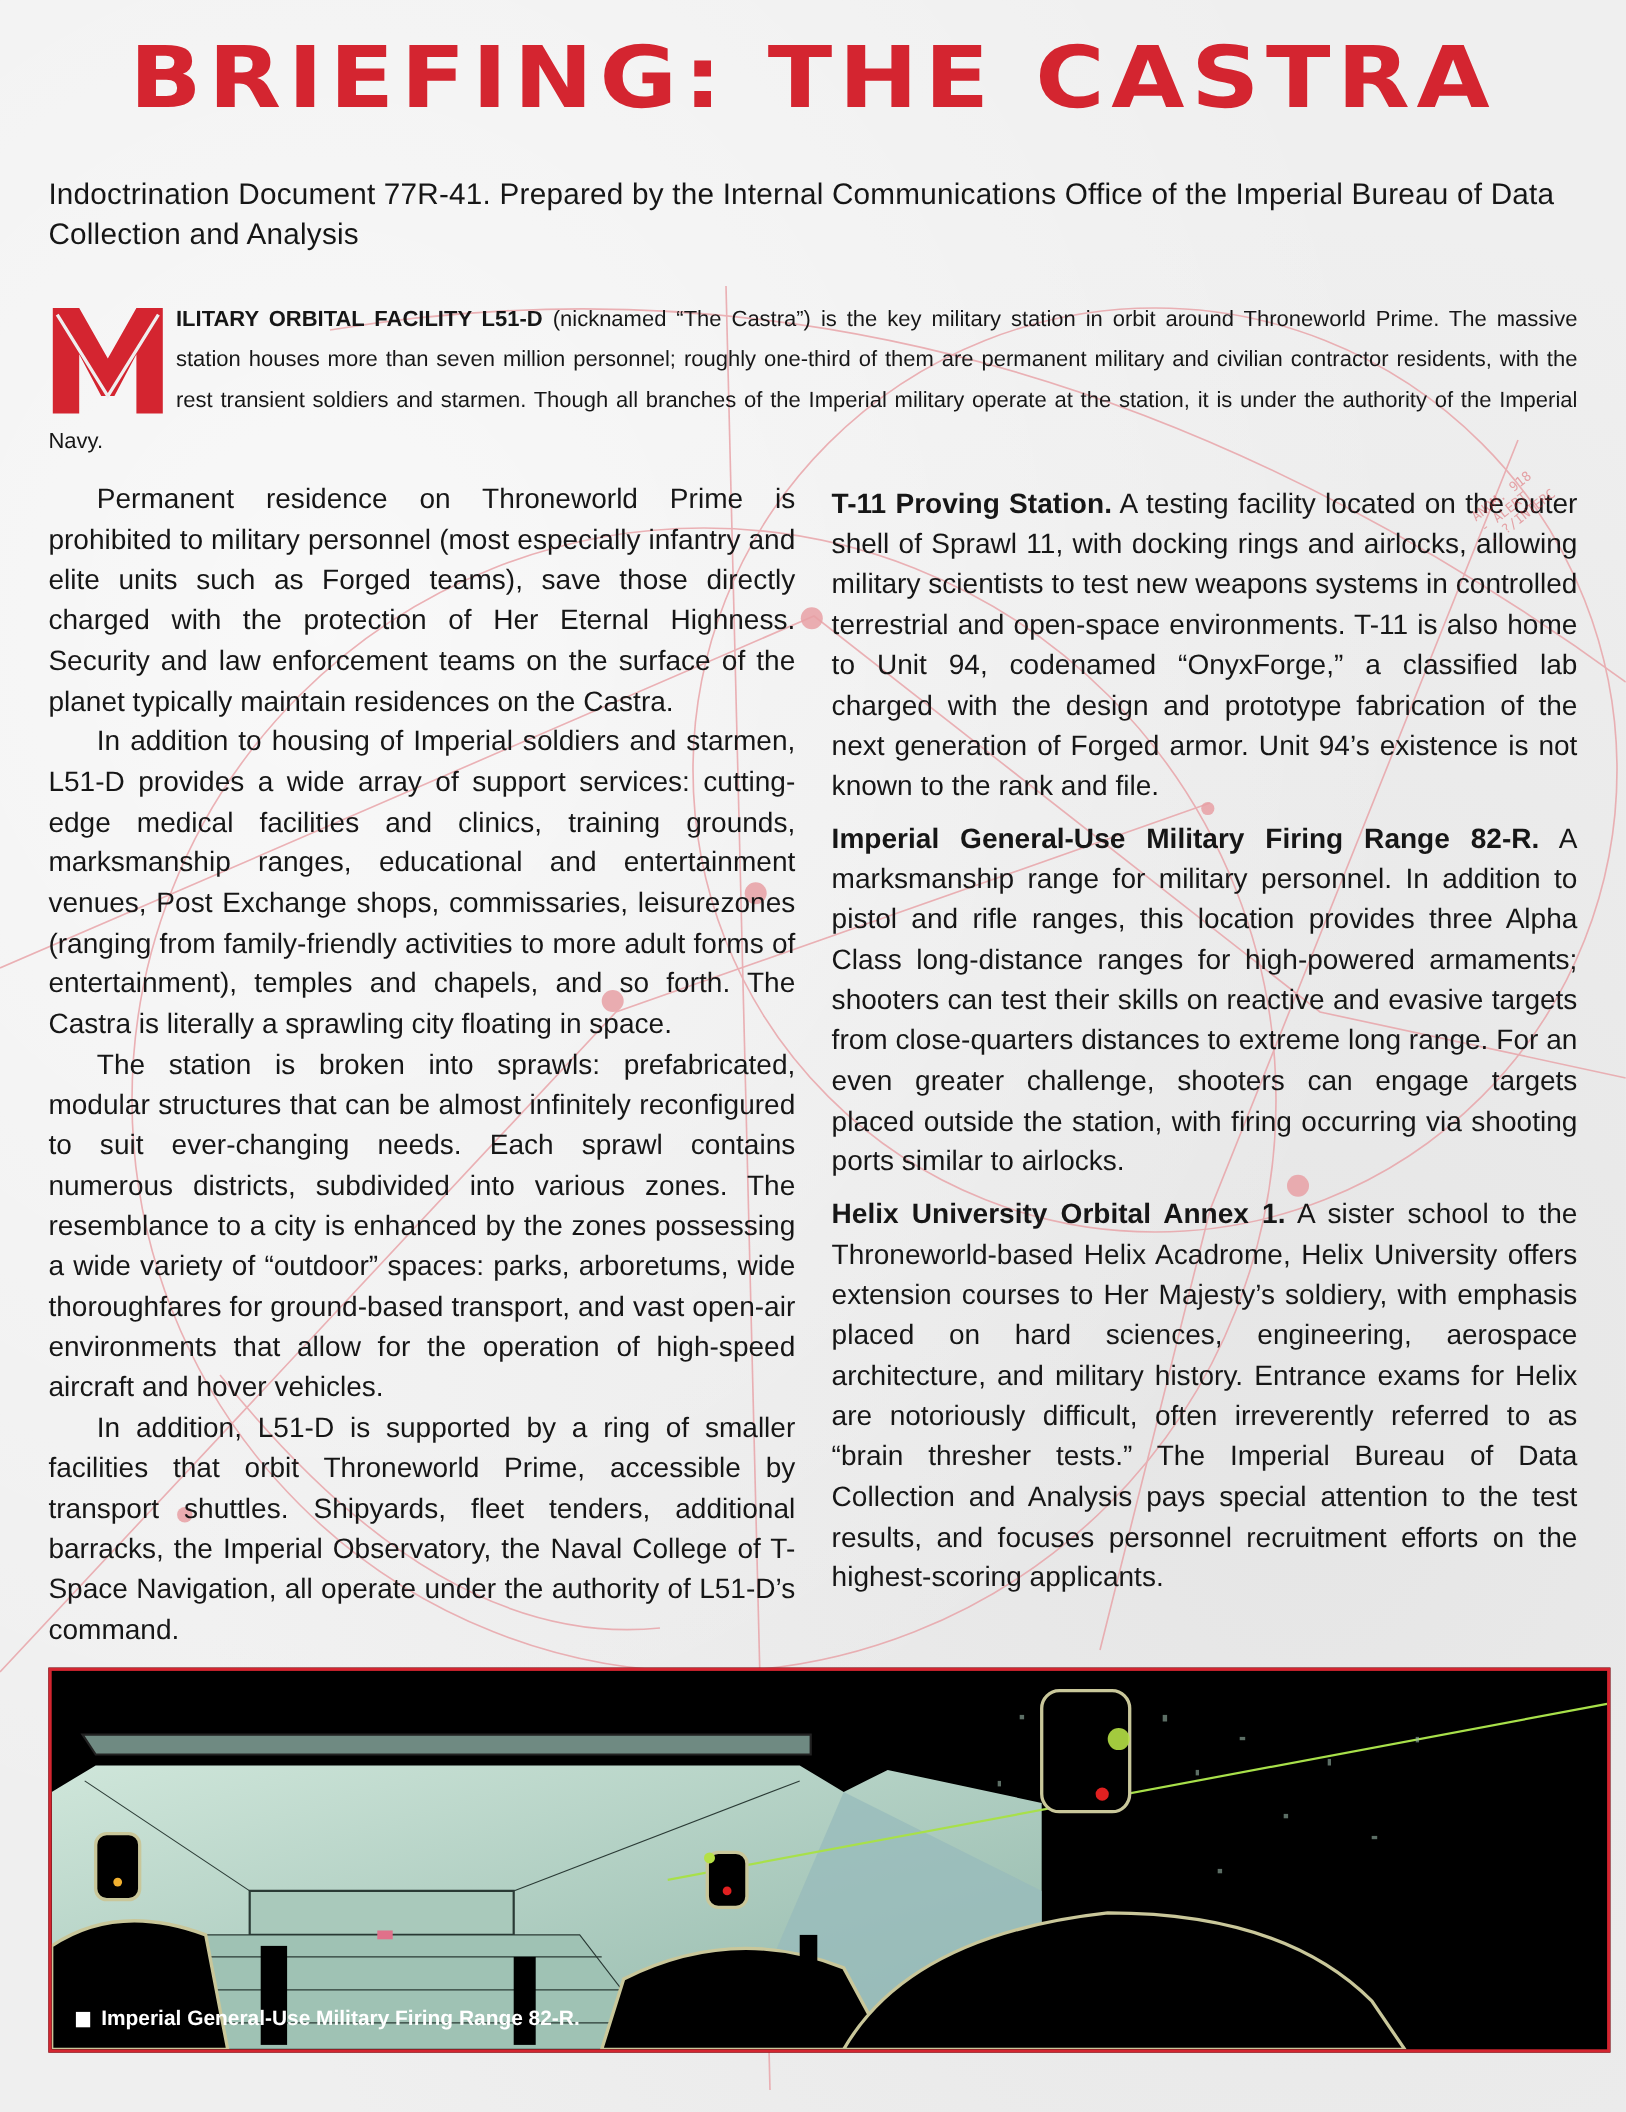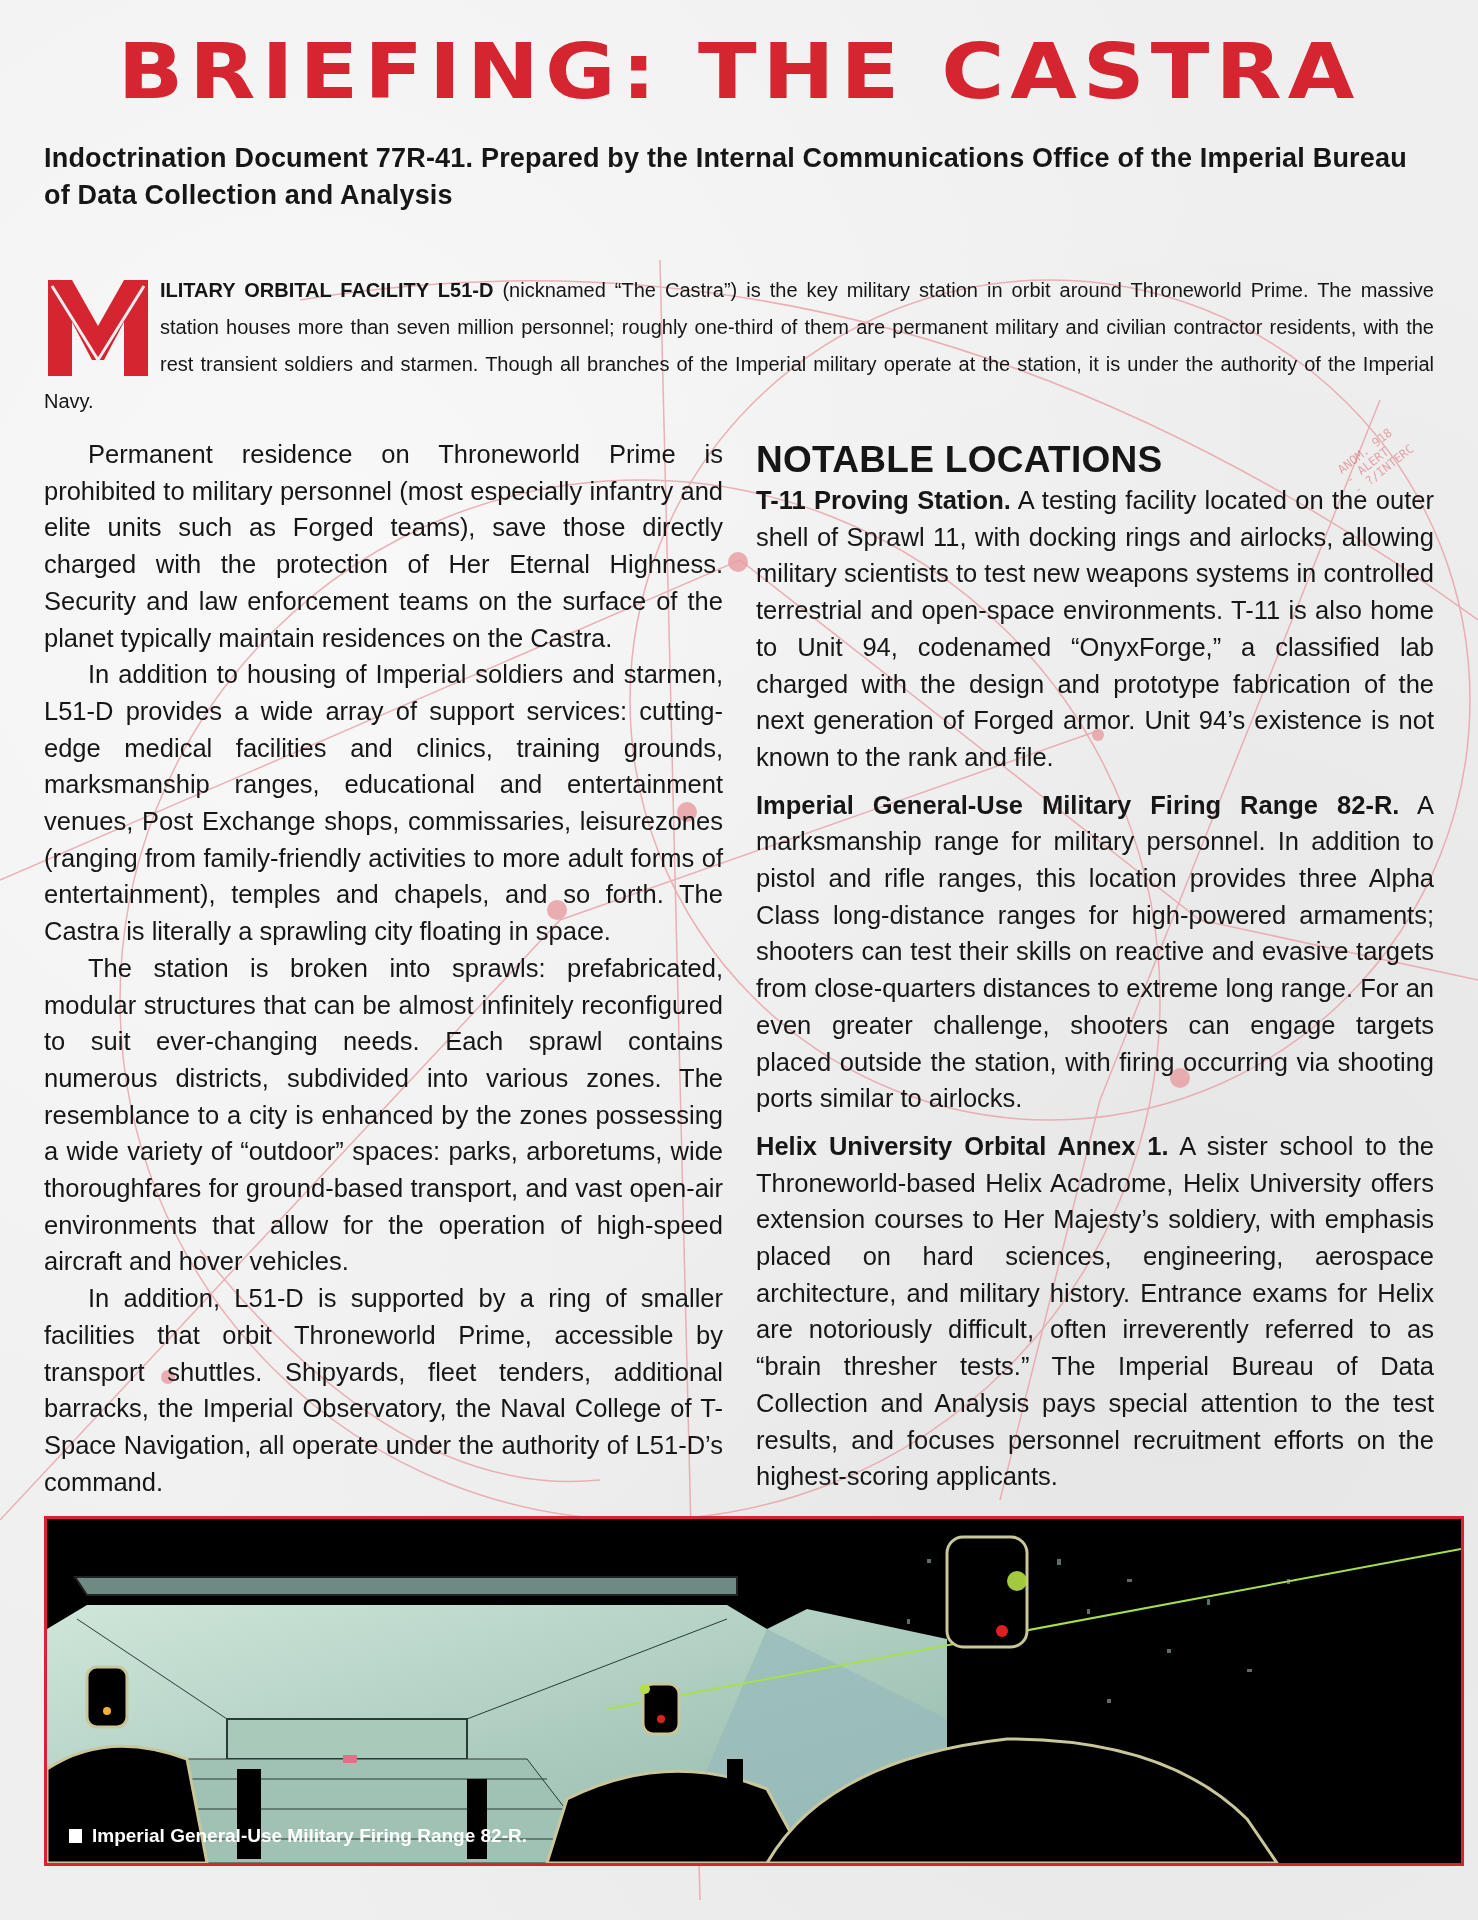--- a/index.html
+++ b/index.html
@@ -13,22 +13,22 @@
     color: #161616;
   }
   .bg-lines { position: absolute; left: 0; top: 0; width: 1478px; height: 1920px; pointer-events: none; }
   .title {
     position: absolute; left: 0; width: 1478px; top: 28px; text-align: center;
     font-family: "DejaVu Sans", sans-serif; font-weight: bold;
     font-size: 86px; letter-spacing: 6px; line-height: 1;
     color: #d42530; transform: scaleY(0.9);
   }
   .subtitle {
-    position: absolute; left: 44px; top: 140px; width: 1390px;
-    font-weight: bold; font-size: 27px; line-height: 37px; letter-spacing: 0.2px;
+    position: absolute; left: 44px; top: 158px; width: 1390px;
+    font-weight: normal; font-size: 27px; line-height: 37px; letter-spacing: 0.2px;
   }
   .intro {
     position: absolute; left: 44px; top: 272px; width: 1390px;
     font-size: 20px; line-height: 37px; text-align: justify;
   }
   .dropcap {
     float: left; width: 108px; height: 104px; margin: 4px 8px 0 0;
   }
   .intro b { font-weight: bold; }
   .col { position: absolute; font-size: 25.5px; line-height: 36.7px; text-align: justify; }
@@ -90,21 +90,20 @@
 </div>
 
 <div class="col col-left">
   <p>Permanent residence on Throneworld Prime is prohibited to military personnel (most especially infantry and elite units such as Forged teams), save those directly charged with the protection of Her Eternal Highness. Security and law enforcement teams on the surface of the planet typically maintain residences on the Castra.</p>
   <p>In addition to housing of Imperial soldiers and starmen, L51-D provides a wide array of support services: cutting-edge medical facilities and clinics, training grounds, marksmanship ranges, educational and entertainment venues, Post Exchange shops, commissaries, leisurezones (ranging from family-friendly activities to more adult forms of entertainment), temples and chapels, and so forth. The Castra is literally a sprawling city floating in space.</p>
   <p>The station is broken into sprawls: prefabricated, modular structures that can be almost infinitely reconfigured to suit ever-changing needs. Each sprawl contains numerous districts, subdivided into various zones. The resemblance to a city is enhanced by the zones possessing a wide variety of “outdoor” spaces: parks, arboretums, wide thoroughfares for ground-based transport, and vast open-air environments that allow for the operation of high-speed aircraft and hover vehicles.</p>
   <p>In addition, L51-D is supported by a ring of smaller facilities that orbit Throneworld Prime, accessible by transport shuttles. Shipyards, fleet tenders, additional barracks, the Imperial Observatory, the Naval College of T-Space Navigation, all operate under the authority of L51-D’s command.</p>
 </div>
 
 <div class="col col-right">
-  <div class="heading">NOTABLE LOCATIONS</div>
   <p><span class="loc-name">T-11 Proving Station.</span><span> A testing facility located on the outer shell of Sprawl 11, with docking rings and airlocks, allowing military scientists to test new weapons systems in controlled terrestrial and open-space environments. T-11 is also home to Unit 94, codenamed “OnyxForge,” a classified lab charged with the design and prototype fabrication of the next generation of Forged armor. Unit 94’s existence is not known to the rank and file.</span></p>
   <p><span class="loc-name">Imperial General-Use Military Firing Range 82-R.</span><span> A marksmanship range for military personnel. In addition to pistol and rifle ranges, this location provides three Alpha Class long-distance ranges for high-powered armaments; shooters can test their skills on reactive and evasive targets from close-quarters distances to extreme long range. For an even greater challenge, shooters can engage targets placed outside the station, with firing occurring via shooting ports similar to airlocks.</span></p>
   <p><span class="loc-name">Helix University Orbital Annex 1.</span><span> A sister school to the Throneworld-based Helix Acadrome, Helix University offers extension courses to Her Majesty’s soldiery, with emphasis placed on hard sciences, engineering, aerospace architecture, and military history. Entrance exams for Helix are notoriously difficult, often irreverently referred to as “brain thresher tests.” The Imperial Bureau of Data Collection and Analysis pays special attention to the test results, and focuses personnel recruitment efforts on the highest-scoring applicants.</span></p>
 </div>
 
 <div class="stamp">
   <div>ANOM. 918</div>
   <div>- ALERT</div>
   <div>- ?/INTERC</div>
 </div>

